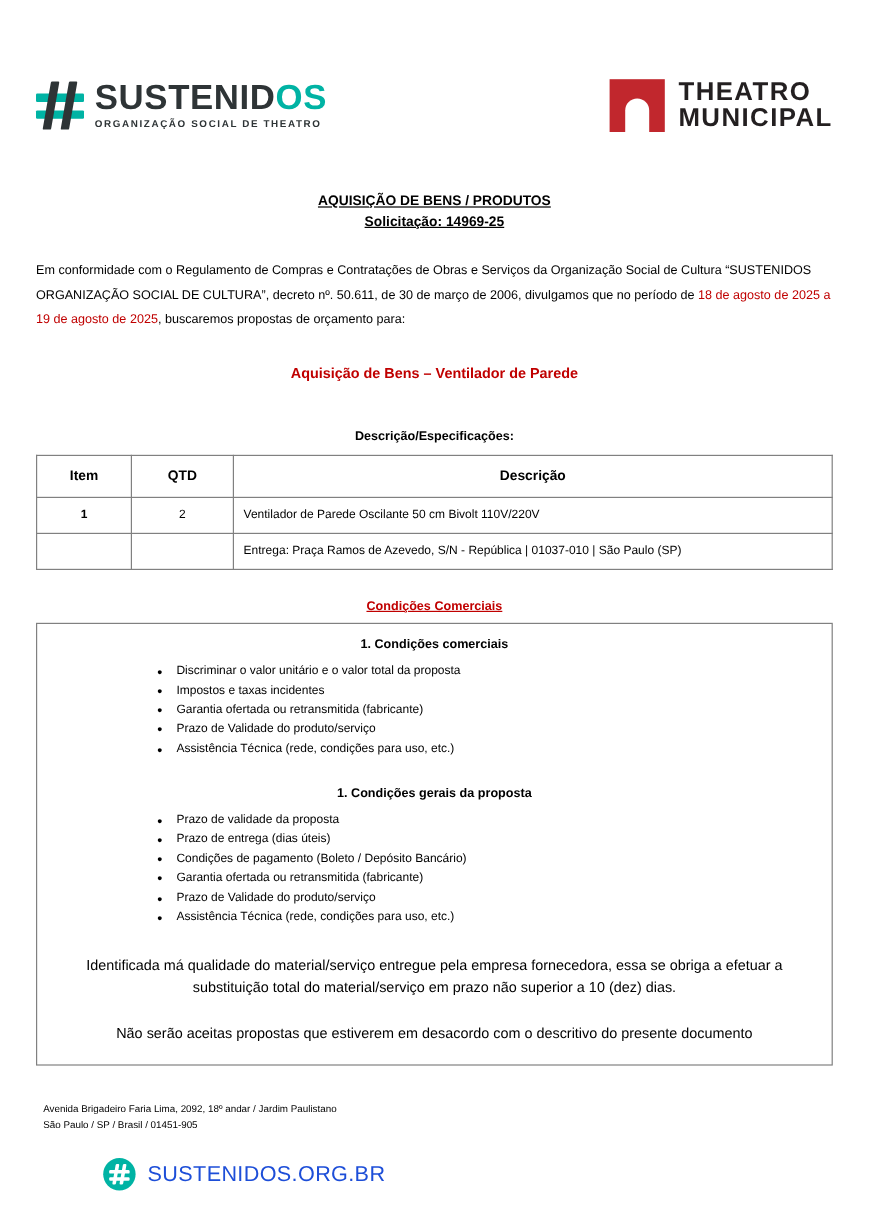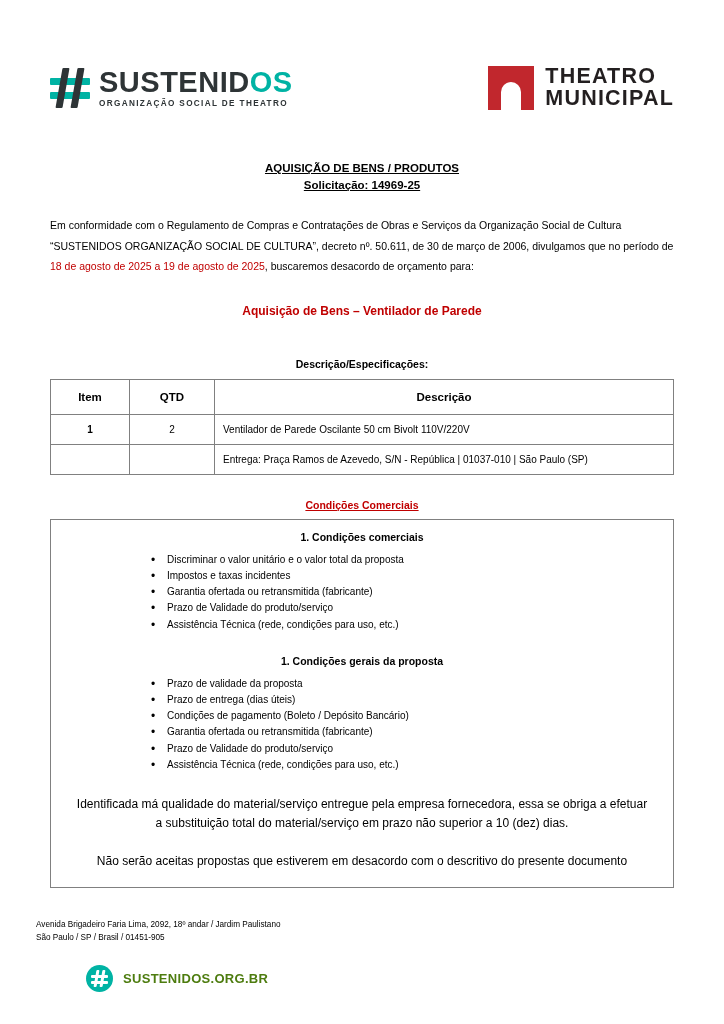--- a/index.html
+++ b/index.html
@@ -13,21 +13,21 @@
     font-family: "Liberation Sans", sans-serif;
     color: #000000;
     position: relative;
     overflow: hidden;
   }
   .page {
     position: relative;
     width: 724px;
     height: 1024px;
     box-sizing: border-box;
-    padding: 0 50px;
+    padding: 0 30px;
   }
 
   
   .header {
     display: flex;
     align-items: center;
     justify-content: space-between;
     padding-top: 52px;
     height: 72px;
   }
@@ -250,24 +250,24 @@
   .circle-hash span {
     position: absolute;
     background: #ffffff;
     border-radius: 1px;
   }
   .circle-hash .v1 { left: 9px;  top: 5px; width: 3px; height: 17px; transform: skewX(-10deg); }
   .circle-hash .v2 { left: 15px; top: 5px; width: 3px; height: 17px; transform: skewX(-10deg); }
   .circle-hash .h1 { left: 5px; top: 10px; width: 17px; height: 3px; }
   .circle-hash .h2 { left: 5px; top: 16px; width: 17px; height: 3px; }
   .footer-url {
-    font-size: 13px;
-    font-weight: bold;
+    font-size: 18px;
+    font-weight: normal;
     letter-spacing: 0.3px;
-    color: #4d7c0f;
+    color: #1d4ed8;
   }
 </style>
 </head>
 <body>
 
 <div class="page">
 
   <div class="header">
 
     <div class="logo-sustenidos">
@@ -294,21 +294,21 @@
         <div>THEATRO</div>
         <div>MUNICIPAL</div>
       </div>
     </div>
   </div>
 
   <div class="doc-title">AQUISIÇÃO DE BENS / PRODUTOS</div>
   <div class="doc-subtitle">Solicitação: 14969-25</div>
 
   <div class="para">
-    <span>Em conformidade com o Regulamento de Compras e Contratações de Obras e Serviços da Organização Social de Cultura “SUSTENIDOS ORGANIZAÇÃO SOCIAL DE CULTURA”, decreto nº. 50.611, de 30 de março de 2006, divulgamos que no período de </span><span class="red">18 de agosto de 2025 a 19 de agosto de 2025</span><span>, buscaremos desacordo de orçamento para:</span>
+    <span>Em conformidade com o Regulamento de Compras e Contratações de Obras e Serviços da Organização Social de Cultura “SUSTENIDOS ORGANIZAÇÃO SOCIAL DE CULTURA”, decreto nº. 50.611, de 30 de março de 2006, divulgamos que no período de </span><span class="red">18 de agosto de 2025 a 19 de agosto de 2025</span><span>, buscaremos propostas de orçamento para:</span>
   </div>
 
   <div class="highlight-title">Aquisição de Bens – Ventilador de Parede</div>
 
   <div class="section-label">Descrição/Especificações:</div>
 
   <table class="desc">
     <tbody>
       <tr>
         <td class="th c-item">Item</td>

